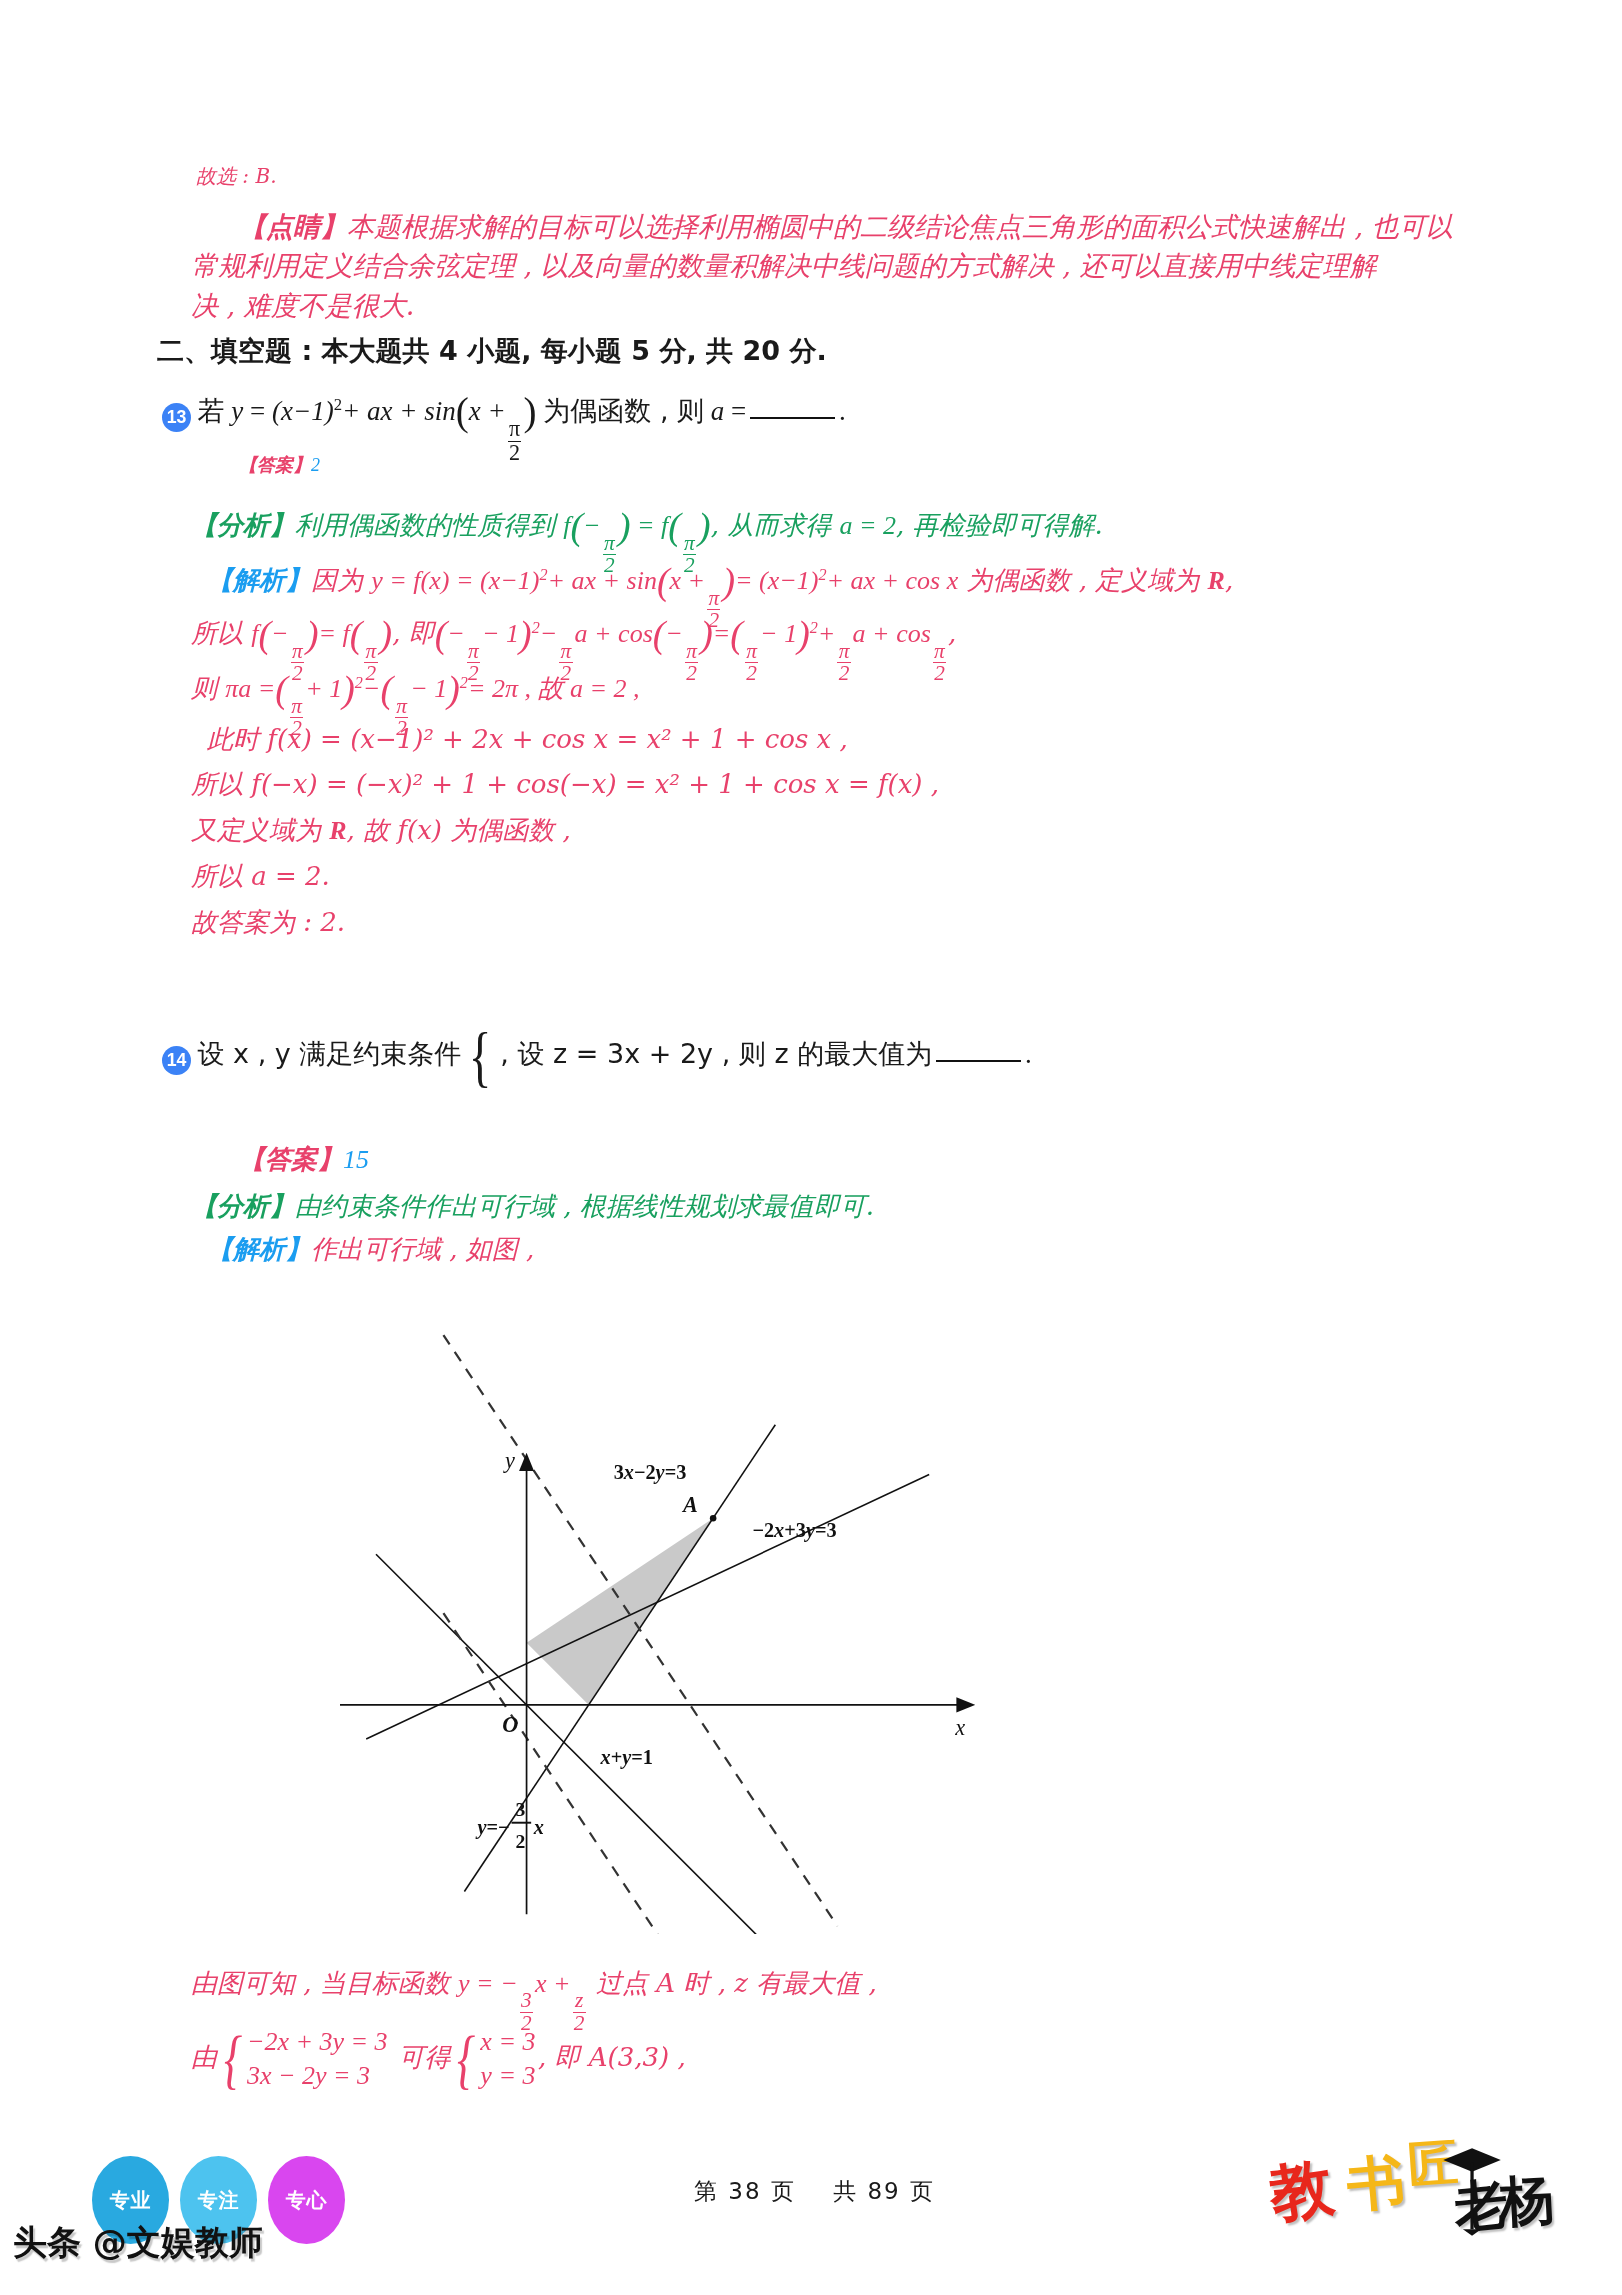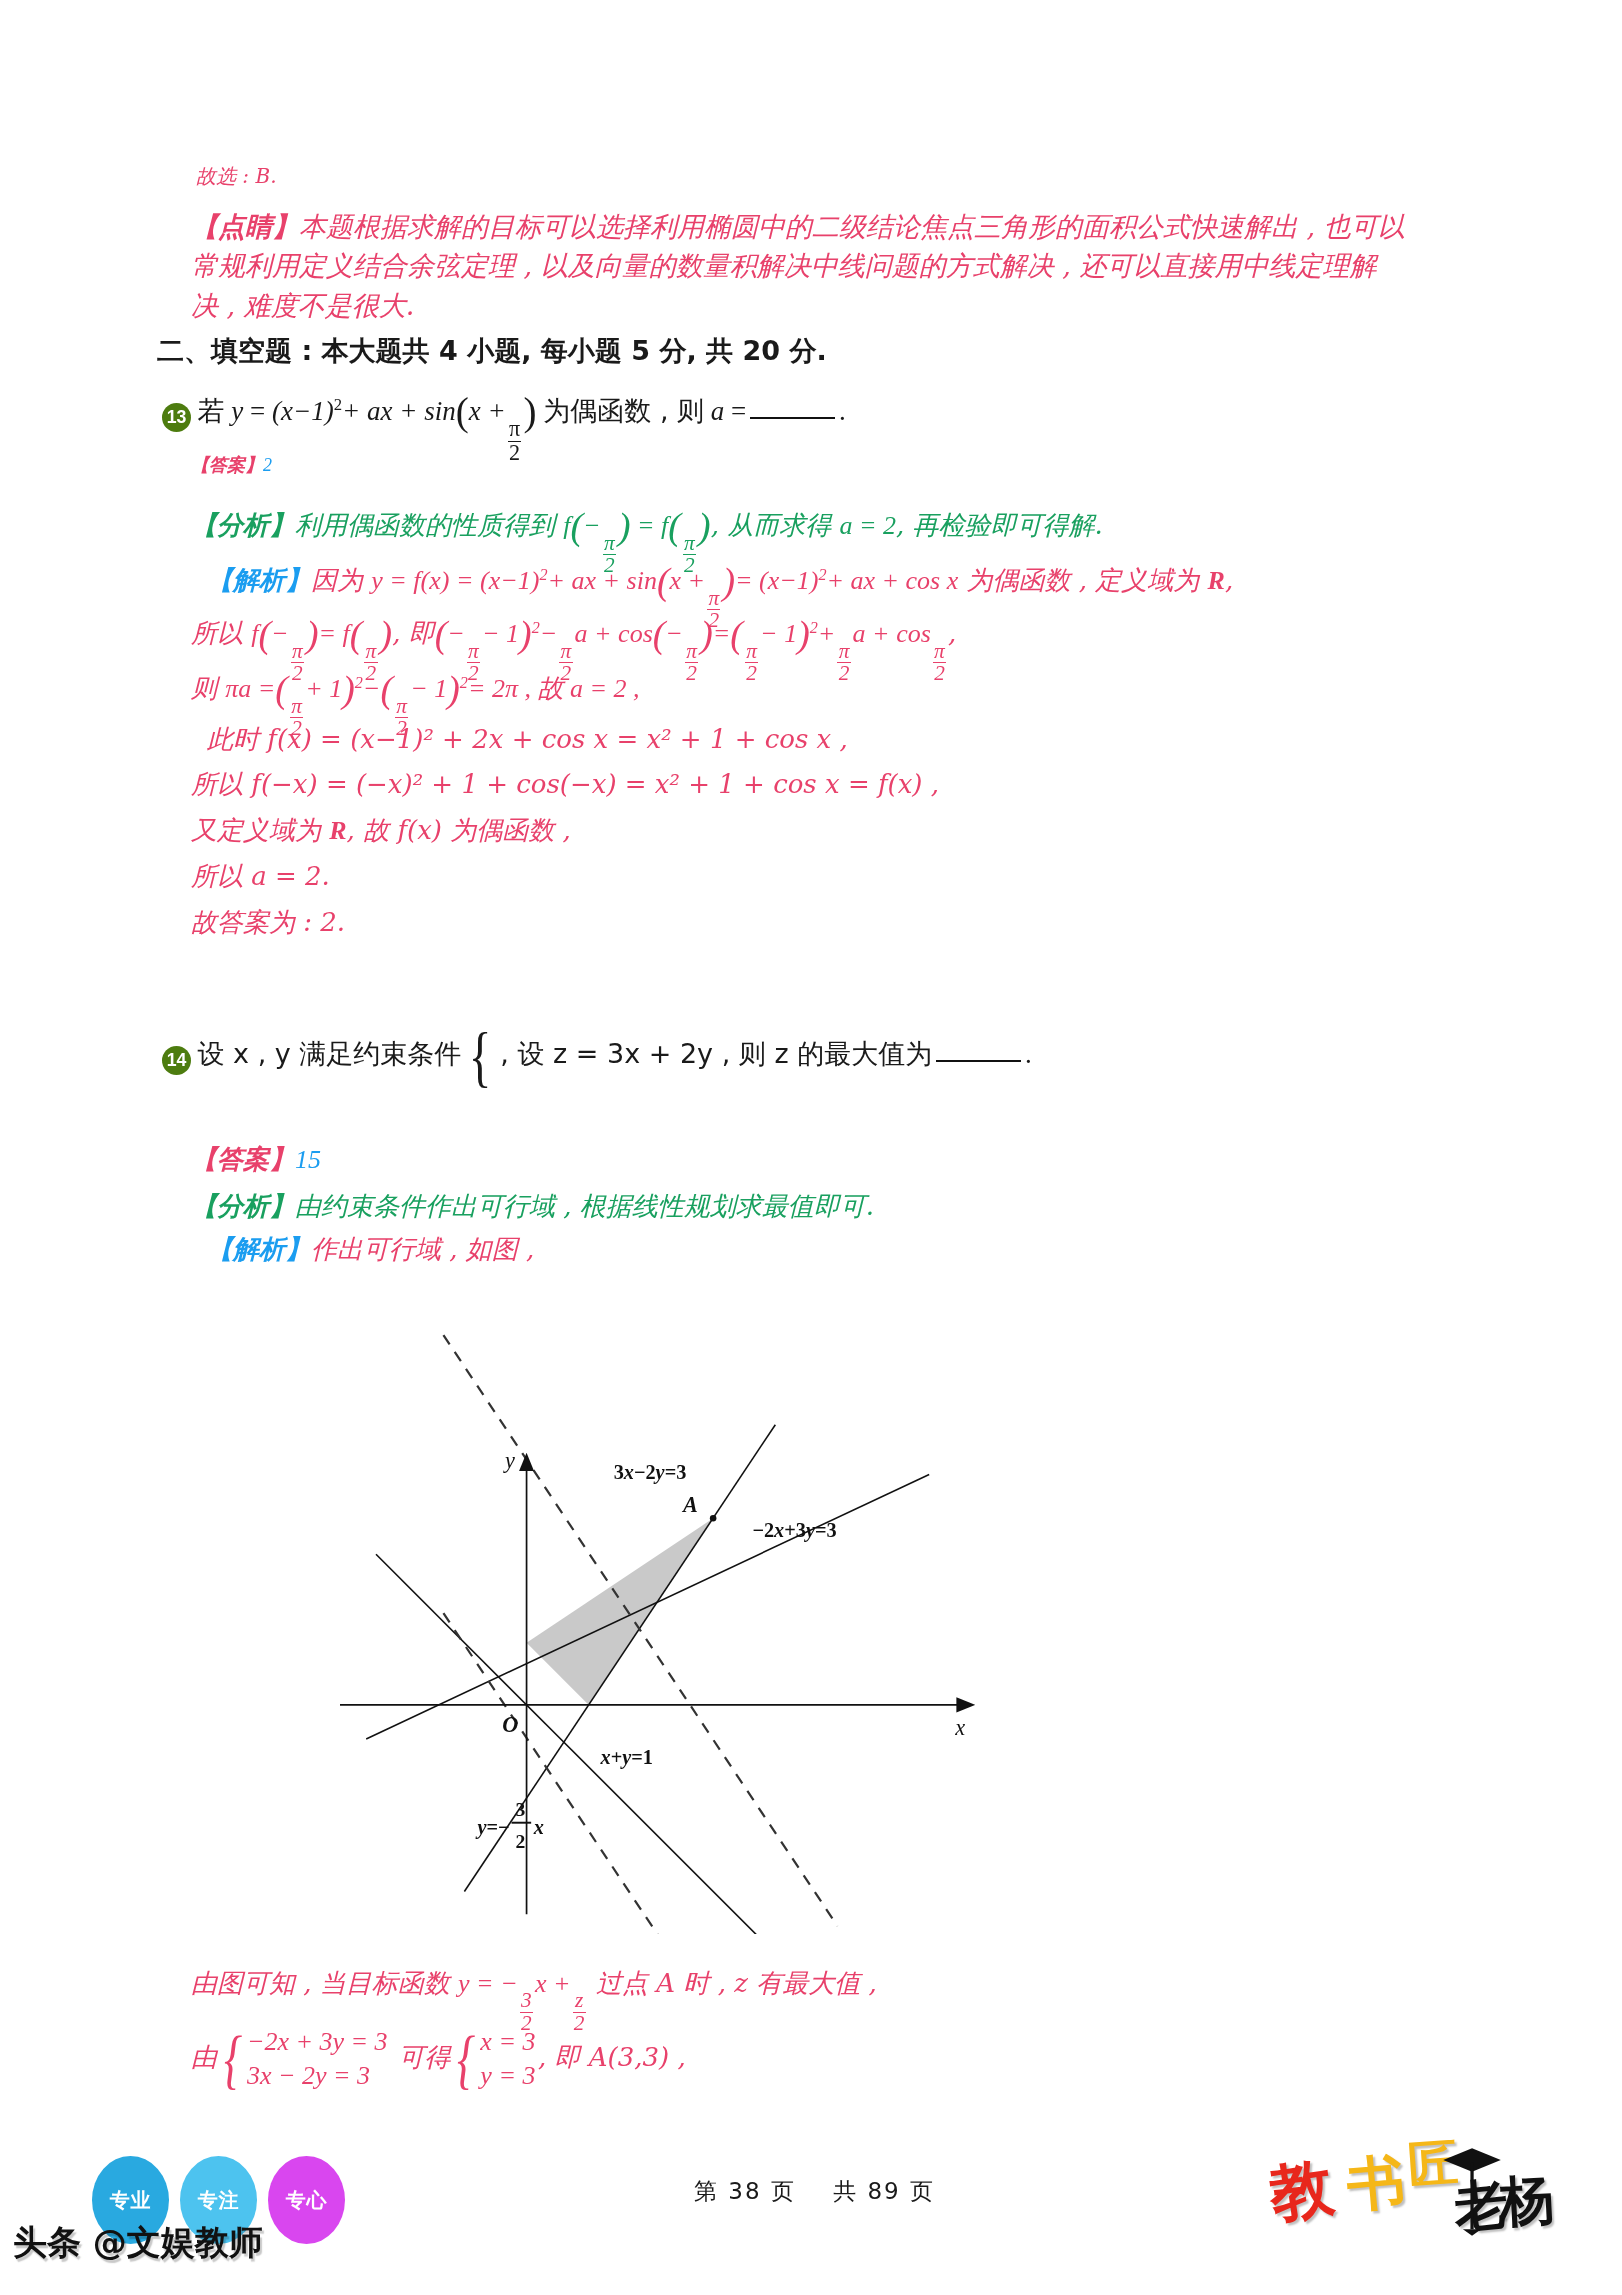--- a/index.html
+++ b/index.html
@@ -42,21 +42,21 @@
 
   
   .content { position:absolute; left:0; top:147px; width:1623px; }
   .blk { position:absolute; }
 
   .red   { color:#e8416b; }
   .green { color:#19a05f; }
   .blue  { color:#1b9df0; }
   .black { color:#1a1a1a; }
 
-  .tagR { color:#e8416b; font-weight:bold; }
+  .tagR { color:#e8416b; font-weight:bold;margin-left:48px; }
   .tagG { color:#19a05f; font-weight:bold; }
   .tagB { color:#1b9df0; font-weight:bold;margin-left:16px; }
 
   .hand {
     font-family:"DejaVu Serif", serif;
     font-style:italic;
   }
   .cn { font-family:"DejaVu Sans", sans-serif; }
   .mi { font-family:"Liberation Serif", serif; font-style:italic; }
   .mr { font-family:"Liberation Serif", serif; }
@@ -67,21 +67,21 @@
     vertical-align:-0.58em; margin:0 2px; line-height:1.02;
   }
   .frac .num { font-size:0.82em; padding:0 1.3px; }
   .frac .den { font-size:0.82em; padding:0 1.3px; border-top:1.3px solid currentColor; }
   sup.ex { font-size:0.62em; vertical-align:super; }
   .big { font-size:1.45em; vertical-align:-0.12em; font-weight:300; }
 
   
   .qnum {
     display:inline-block; width:29px; height:29px; line-height:29px;
-    border-radius:50%; background:#4d7c0f; color:#fff;
+    border-radius:50%; background:#3b82f6; color:#fff;
     text-align:center; font-size:17.7px; font-weight:bold;
     font-family:"Liberation Sans", sans-serif;
     vertical-align:-2.6px; margin-right:6.5px;
   }
   .blank-u {
     display:inline-block; width:85px; border-bottom:2.6px solid #111;
     vertical-align:1.3px; margin:0 3.9px;
   }
 
   

